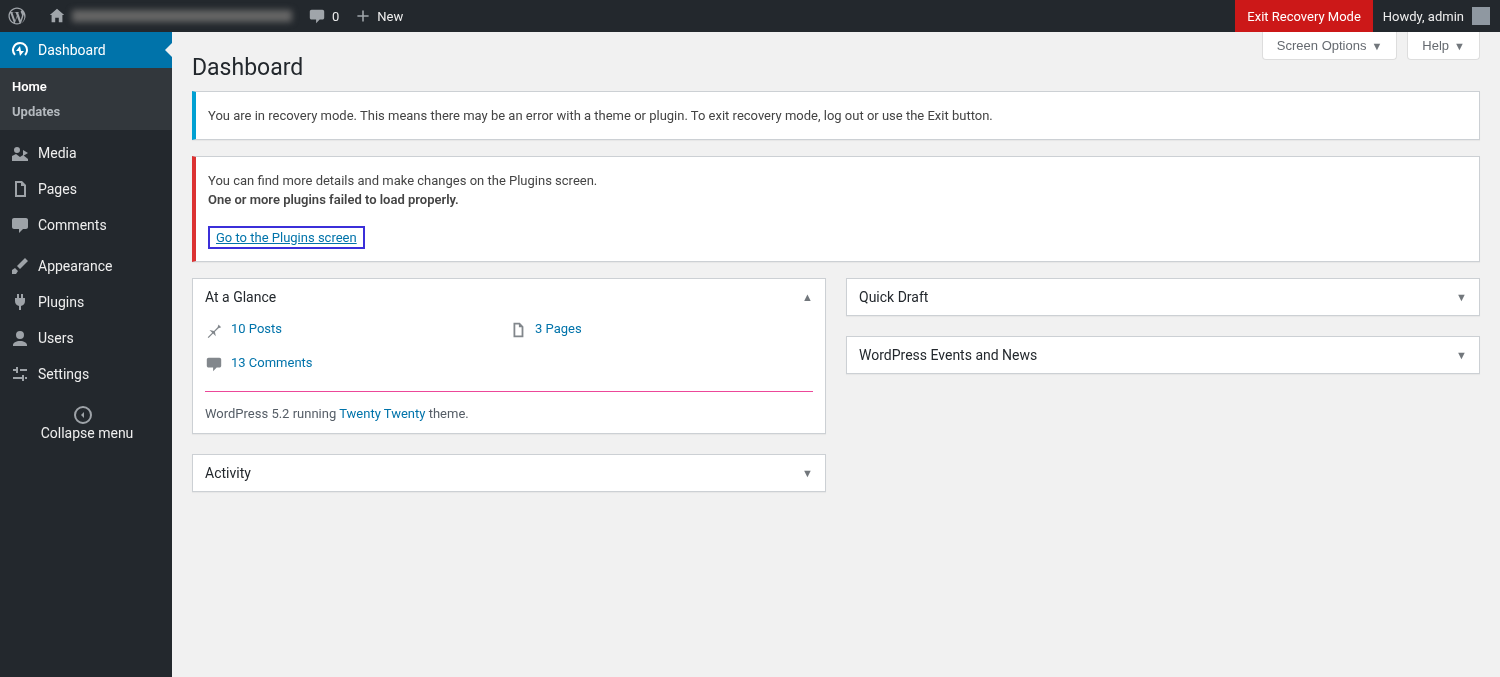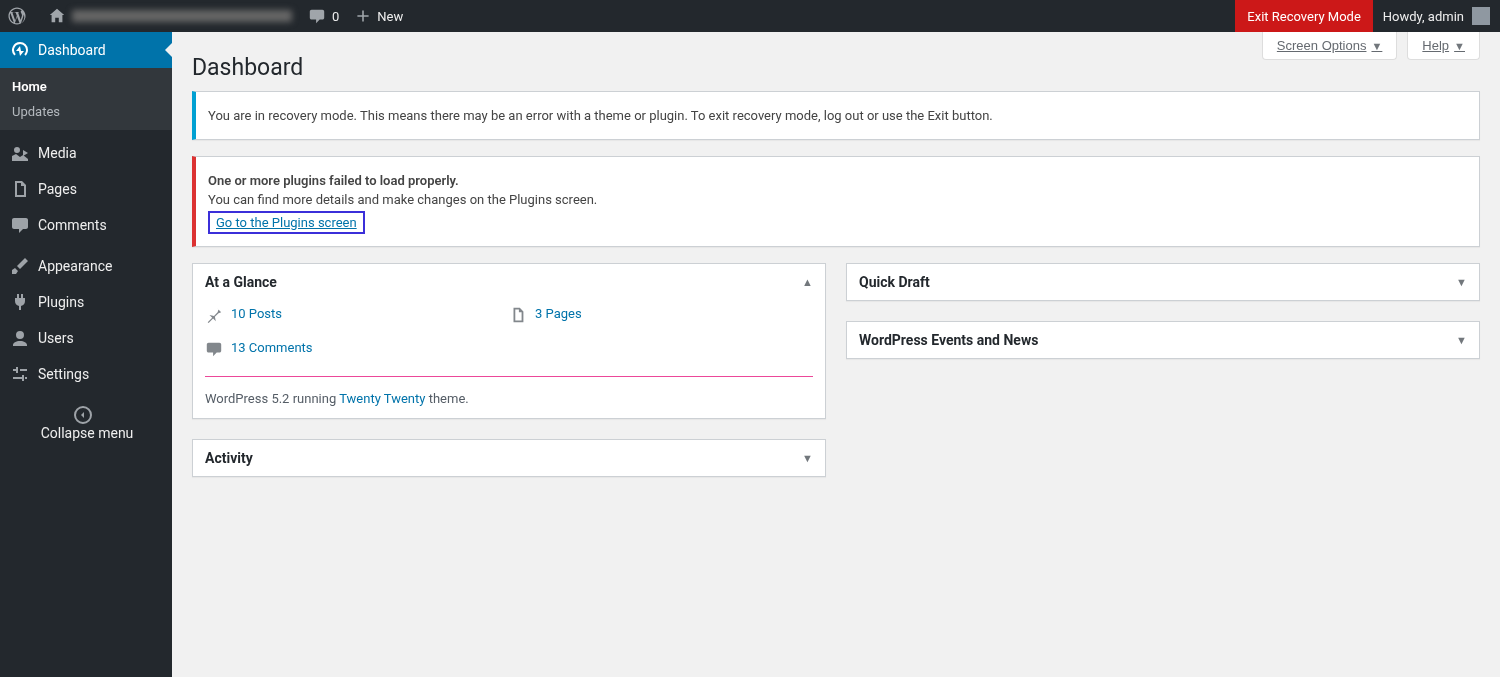--- a/index.html
+++ b/index.html
@@ -54,21 +54,21 @@
   #adminmenu li.top.current { background: #0073aa; color: #fff; position: relative; }
   #adminmenu li.top.current .micon { color: #fff; }
   #adminmenu li.top.current::after {
     content: "";
     position: absolute;
     right: -1px; top: 50%; transform: translateY(-50%);
     border: 8px solid transparent;
     border-right-color: #f1f1f1;
   }
   #adminmenu .submenu { background: #32373c; padding: 6px 0; }
-  #adminmenu .submenu li { padding: 5px 12px; color: #b4b9be; cursor: pointer; font-size: 13px; }
+  #adminmenu .submenu li { padding: 5px 12px; color: #b4b9be; cursor: pointer; font-size: 13px; font-weight: bold; }
   #adminmenu .submenu li.current { color: #fff; font-weight: 600; }
   #adminmenu .separator { height: 5px; }
   #adminmenu .collapse { color: #a0a5aa; flex-direction: column; }
   
   #wpcontent {
     margin-left: 172px;
     padding: 10px 20px 20px 20px;
     height: calc(100vh - 32px);
     overflow: auto;
     position: relative;
@@ -85,53 +85,52 @@
     border: 1px solid #ddd;
     border-top: none;
     border-radius: 0 0 4px 4px;
     padding: 6px 14px;
     font-size: 13px;
     color: #656a70;
     cursor: pointer;
     display: flex;
     align-items: center;
     gap: 5px;
-    text-decoration: underline;
   }
   h1.page-title { font-size: 23px; font-weight: 400; color: #23282d; padding: 12px 0 10px 0; }
   .notice {
     background: #fff;
     border: 1px solid #ccd0d4;
     border-left-width: 4px;
     padding: 12px;
     margin-bottom: 16px;
     box-shadow: 0 1px 1px rgba(0,0,0,0.04);
     font-size: 13px;
   }
   .notice-info { border-left-color: #00a0d2; }
   .notice-error { border-left-color: #dc3232; }
   .notice p { margin: 4px 0; }
   .notice strong { font-weight: 600; }
   .notice a { color: #0073aa; text-decoration: underline; }
-  .highlight-box { border: 2px solid #3b2fd9; padding: 2px 6px; display: inline-block; margin-top: 0; }
+  .highlight-box { border: 2px solid #3b2fd9; padding: 2px 6px; display: inline-block; margin-top: 15px; }
   .dashboard-widgets { display: flex; gap: 20px; }
   .col { flex: 1; }
   .postbox {
     background: #fff;
     border: 1px solid #ccd0d4;
     box-shadow: 0 1px 1px rgba(0,0,0,0.04);
     margin-bottom: 20px;
   }
   .postbox .hndle {
     display: flex;
     align-items: center;
     justify-content: space-between;
     padding: 10px 12px;
     font-size: 14px;
-    font-weight: 700;
+    font-weight: 400;
     cursor: pointer;
     color: #23282d;
   }
   .postbox .inside { padding: 0 12px 12px 12px; font-size: 13px; }
   .glance-list { display: flex; flex-wrap: wrap; margin-bottom: 8px;}
   .glance-item { width: 50%; padding: 6px 0; display: flex; align-items: flex-start; gap: 8px; }
   .glance-item a { color: #0073aa; text-decoration: none; }
   .glance-item .gicon { color: #82878c; font-size: 18px; }
   .versions { color: #555d66; padding-top: 14px; border-top: 1px solid #ec4899;}
   .versions a { color: #0073aa; text-decoration: none; }
@@ -277,22 +276,22 @@
     </button>
   </div>
 
   <h1 class="page-title">Dashboard</h1>
 
   <div class="notice notice-info">
     <p>You are in recovery mode. This means there may be an error with a theme or plugin. To exit recovery mode, log out or use the Exit button.</p>
   </div>
 
   <div class="notice notice-error">
+    <p>You can find more details and make changes on the Plugins screen.</p>
     <p><strong>One or more plugins failed to load properly.</strong></p>
-    <p>You can find more details and make changes on the Plugins screen.</p>
     <div class="highlight-box">
       <a href="#">Go to the Plugins screen</a>
     </div>
   </div>
 
   <div class="dashboard-widgets">
     <div class="col">
       <div class="postbox">
         <div class="hndle">
           <span>At a Glance</span>

